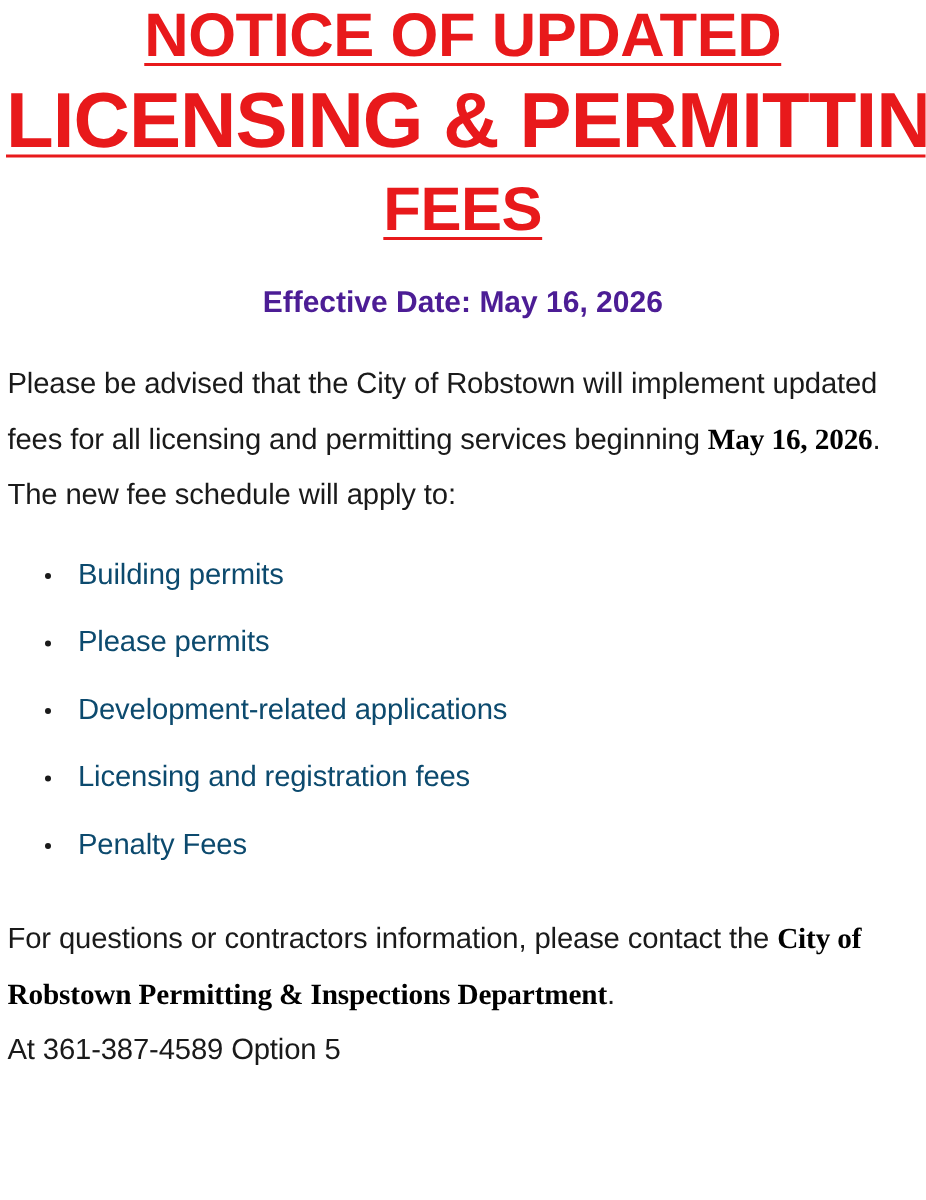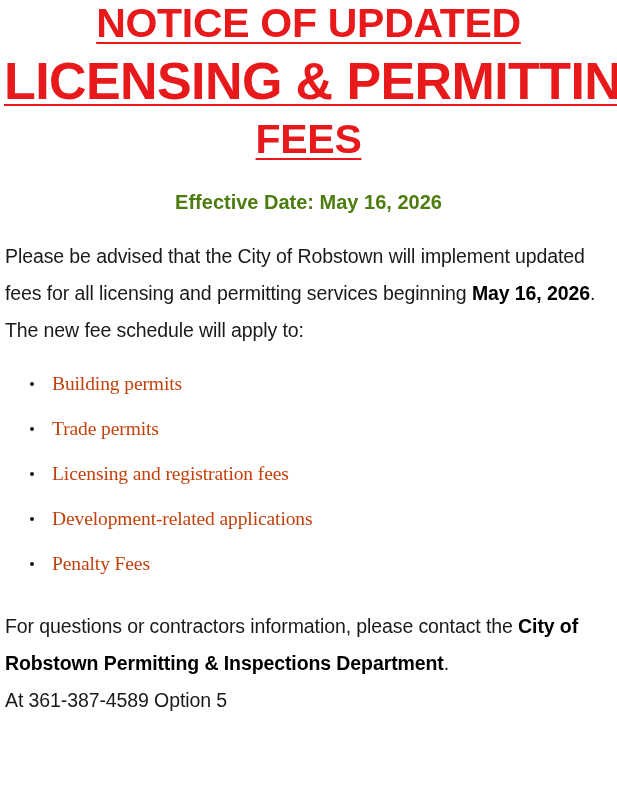--- a/index.html
+++ b/index.html
@@ -51,52 +51,51 @@
   .tline-3 { }
 
   
   .effective-date {
     text-align: center;
     font-weight: bold;
     font-size: 20px;
     line-height: 44px;
     margin: 0;
     padding-top: 12px;
-    color: #4d7c0f;
+    color: #4c1d95;
   }
 
   
   .body-para {
     font-size: 19.5px;
     line-height: 37px;
     margin: 0;
     padding: 0 0 0 1px;
     color: #1a1a1a;
     letter-spacing: -0.1px;
   }
   .body-para.p-intro { padding-top: 14px; }
   .body-para.p-residents { padding-top: 20px; }
   .body-para.p-contact { padding-top: 22px; }
-  .body-para b { font-weight: bold; color: #000000; }
+  .body-para b { font-weight: bold; color: #000000; font-family: Liberation Serif, serif; }
 
   
   .fee-list {
     list-style: none;
     margin: 0;
     padding: 0;
     padding-top: 12px;
   }
   .fee-list li {
     position: relative;
     font-size: 19.5px;
     line-height: 45px;
     padding-left: 48px;
-    color: #c2410c;
+    color: #0c4a6e;
     letter-spacing: -0.1px;
-    font-family: Liberation Serif, serif;
   }
   .fee-list li .bullet-dot {
     position: absolute;
     left: 26px;
     top: 50%;
     margin-top: -2px;
     width: 4px;
     height: 4px;
     border-radius: 50%;
     background: #1a1a1a;
@@ -113,23 +112,23 @@
     <span class="tline tline-2"><span>LICENSING &amp; PERMITTING</span></span>
     <span class="tline tline-3"><span>FEES</span></span>
   </h1>
 
   <p class="effective-date">Effective Date: May 16, 2026</p>
 
   <p class="body-para p-intro"><span>Please be advised that the City of Robstown will implement updated fees for all licensing and permitting services beginning </span><b>May 16, 2026</b><span>. The new fee schedule will apply to:</span></p>
 
   <ul class="fee-list">
     <li><span class="bullet-dot"></span><span>Building permits</span></li>
-    <li><span class="bullet-dot"></span><span>Trade permits</span></li>
+    <li><span class="bullet-dot"></span><span>Please permits</span></li>
+    <li><span class="bullet-dot"></span><span>Development-related applications</span></li>
     <li><span class="bullet-dot"></span><span>Licensing and registration fees</span></li>
-    <li><span class="bullet-dot"></span><span>Development-related applications</span></li>
     <li><span class="bullet-dot"></span><span>Penalty Fees</span></li>
   </ul>
 
 
   <p class="body-para p-contact"><span>For questions or contractors information, please contact the </span><b>City of Robstown Permitting &amp; Inspections Department</b><span>.</span></p>
 
   <p class="body-para p-phone">At 361-387-4589 Option 5</p>
 
 </div>
 

